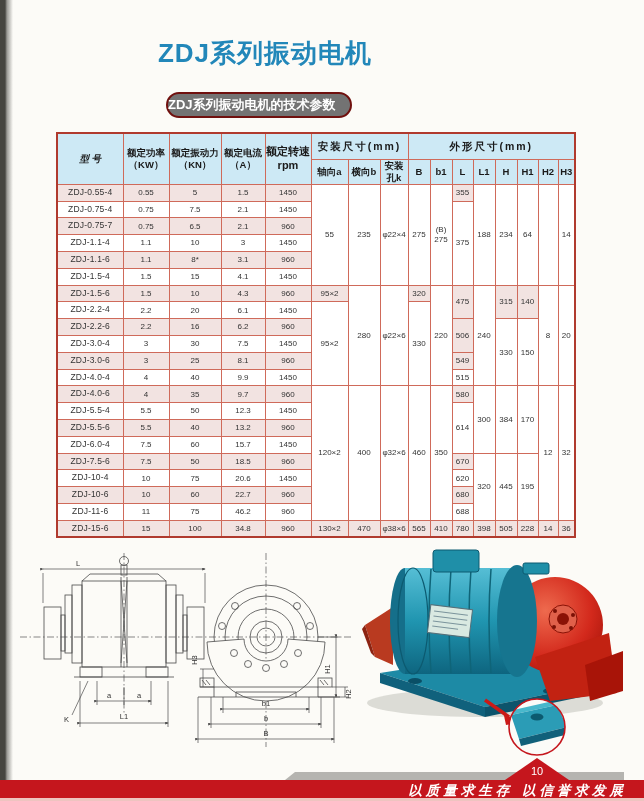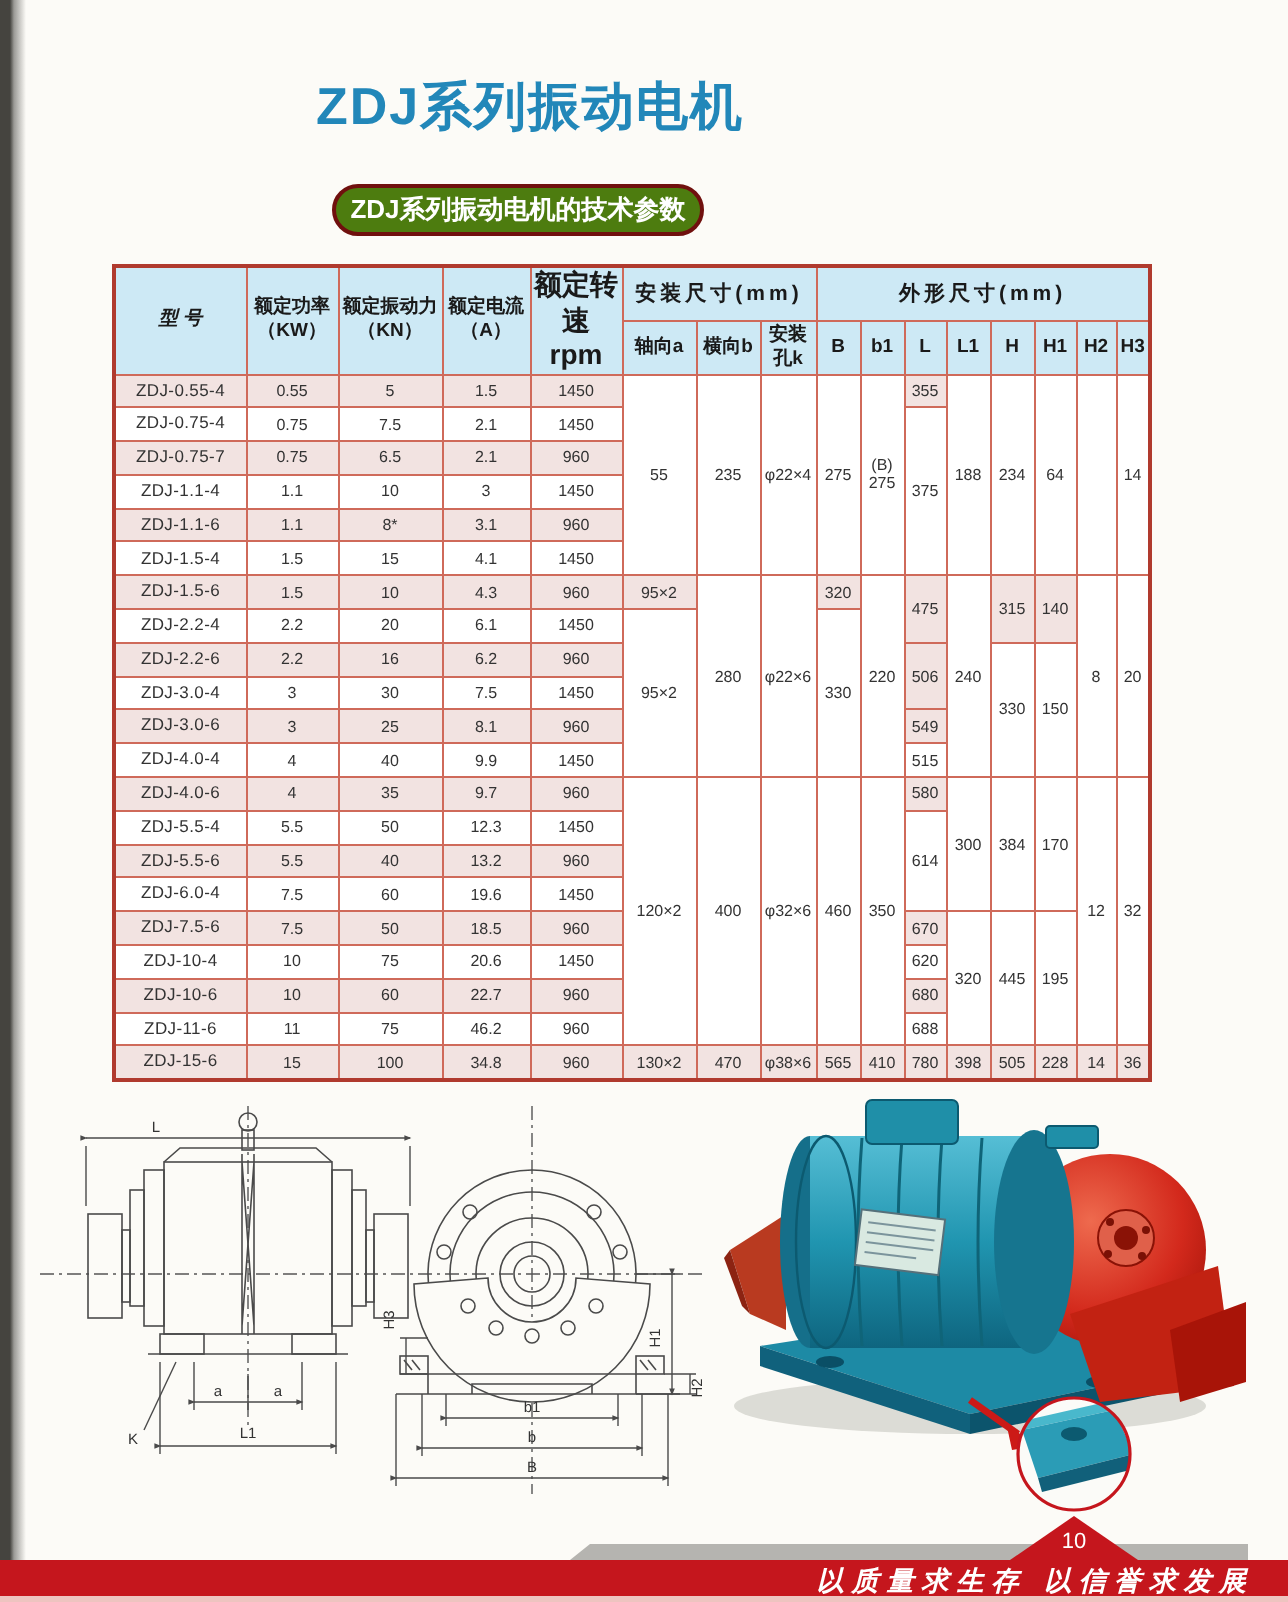--- a/index.html
+++ b/index.html
@@ -3,23 +3,23 @@
 <meta charset="utf-8">
 <style>
   html,body{margin:0;padding:0;background:#e8e8e8;}
   .page{position:relative;width:644px;height:801px;background:#fcfbf7;overflow:hidden;
         font-family:"Liberation Sans",sans-serif;color:#222;padding-left:35px;}
   .scan-left{position:absolute;left:0;top:0;width:14px;height:801px;
         background:linear-gradient(90deg,#45443f 0,#45443f 5px,#9b9a96 7px,rgba(250,250,247,0) 13px);}
   .scan-right{position:absolute;right:0;top:0;width:7px;height:801px;background:#f1efe9;border-left:1px solid #d8d5cc;}
   .title{position:absolute;left:90px;top:36px;width:350px;text-align:center;margin:0;
         font-size:26px;font-weight:bold;color:#2287b9;letter-spacing:1px;}
-  .badge{position:absolute;left:166px;top:92px;width:182px;height:22px;background:#4d7c0f;
+  .badge{position:absolute;left:166px;top:92px;width:182px;height:22px;background:#737373;
         border:2px solid #70100e;border-radius:13px;color:#fff;font-size:13px;font-weight:bold;
-        text-align:center;line-height:22px;white-space:nowrap;}
+        text-align:left;line-height:22px;white-space:nowrap;}
   
   .tblwrap{position:absolute;left:56px;top:132px;}
   table.dt{border-collapse:collapse;table-layout:fixed;width:518px;background:#fff;
         border:2px solid #b03a2e;}
   table.dt th,table.dt td{border:1px solid #cf6a5a;padding:0;text-align:center;vertical-align:middle;
         overflow:hidden;}
   table.dt thead th{background:#cde9f5;font-weight:bold;color:#1a1a1a;font-size:9.5px;line-height:1.25;}
   table.dt thead tr.gh th{height:25px;font-size:10.5px;letter-spacing:2px;}
   table.dt thead tr.sh th{height:20px;font-size:9.5px;letter-spacing:0;}
   table.dt tbody td{height:15.8px;font-size:8px;color:#333;background:#fff;line-height:1.15;}
@@ -71,21 +71,21 @@
           <col style="width: 21px;">
           <col style="width: 20px;">
           <col style="width: 17px;">
         </colgroup>
         <thead>
           <tr class="gh">
             <th rowspan="2" style="font-size: 9.5px; letter-spacing: 0px; font-style: italic;">型 号</th>
             <th rowspan="2" style="font-size: 9.5px; letter-spacing: 0px;">额定功率<br>（KW）</th>
             <th rowspan="2" style="font-size: 9.5px; letter-spacing: 0px;">额定振动力<br>（KN）</th>
             <th rowspan="2" style="font-size: 9.5px; letter-spacing: 0px;">额定电流<br>（A）</th>
-            <th rowspan="2" style="font-size: 14px; letter-spacing: 0px;">额定转速<br>rpm</th>
+            <th rowspan="2" style="font-size: 11px; letter-spacing: 0px;">额定转速<br>rpm</th>
             <th colspan="3">安装尺寸(mm)</th>
             <th colspan="8">外形尺寸(mm)</th>
           </tr>
           <tr class="sh">
             <th>轴向a</th>
             <th>横向b</th>
             <th>安装孔k</th>
             <th>B</th>
             <th>b1</th>
             <th>L</th>
@@ -241,21 +241,21 @@
             <td class="model odd">ZDJ-5.5-6</td>
             <td class="odd">5.5</td>
             <td class="odd">40</td>
             <td class="odd">13.2</td>
             <td class="odd">960</td>
           </tr>
           <tr>
             <td class="model">ZDJ-6.0-4</td>
             <td>7.5</td>
             <td>60</td>
-            <td>19.6</td>
+            <td>15.7</td>
             <td>1450</td>
           </tr>
           <tr>
             <td class="model odd">ZDJ-7.5-6</td>
             <td class="odd">7.5</td>
             <td class="odd">50</td>
             <td class="odd">18.5</td>
             <td class="odd">960</td>
             <td rowspan="1" class="odd">670</td>
             <td rowspan="4">320</td>

